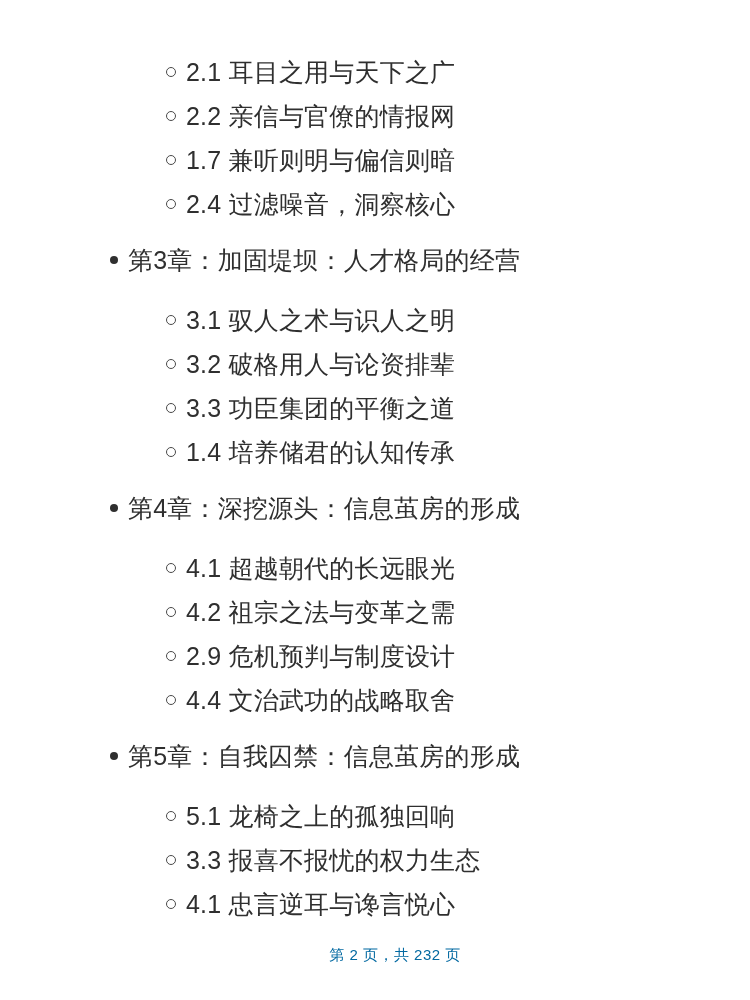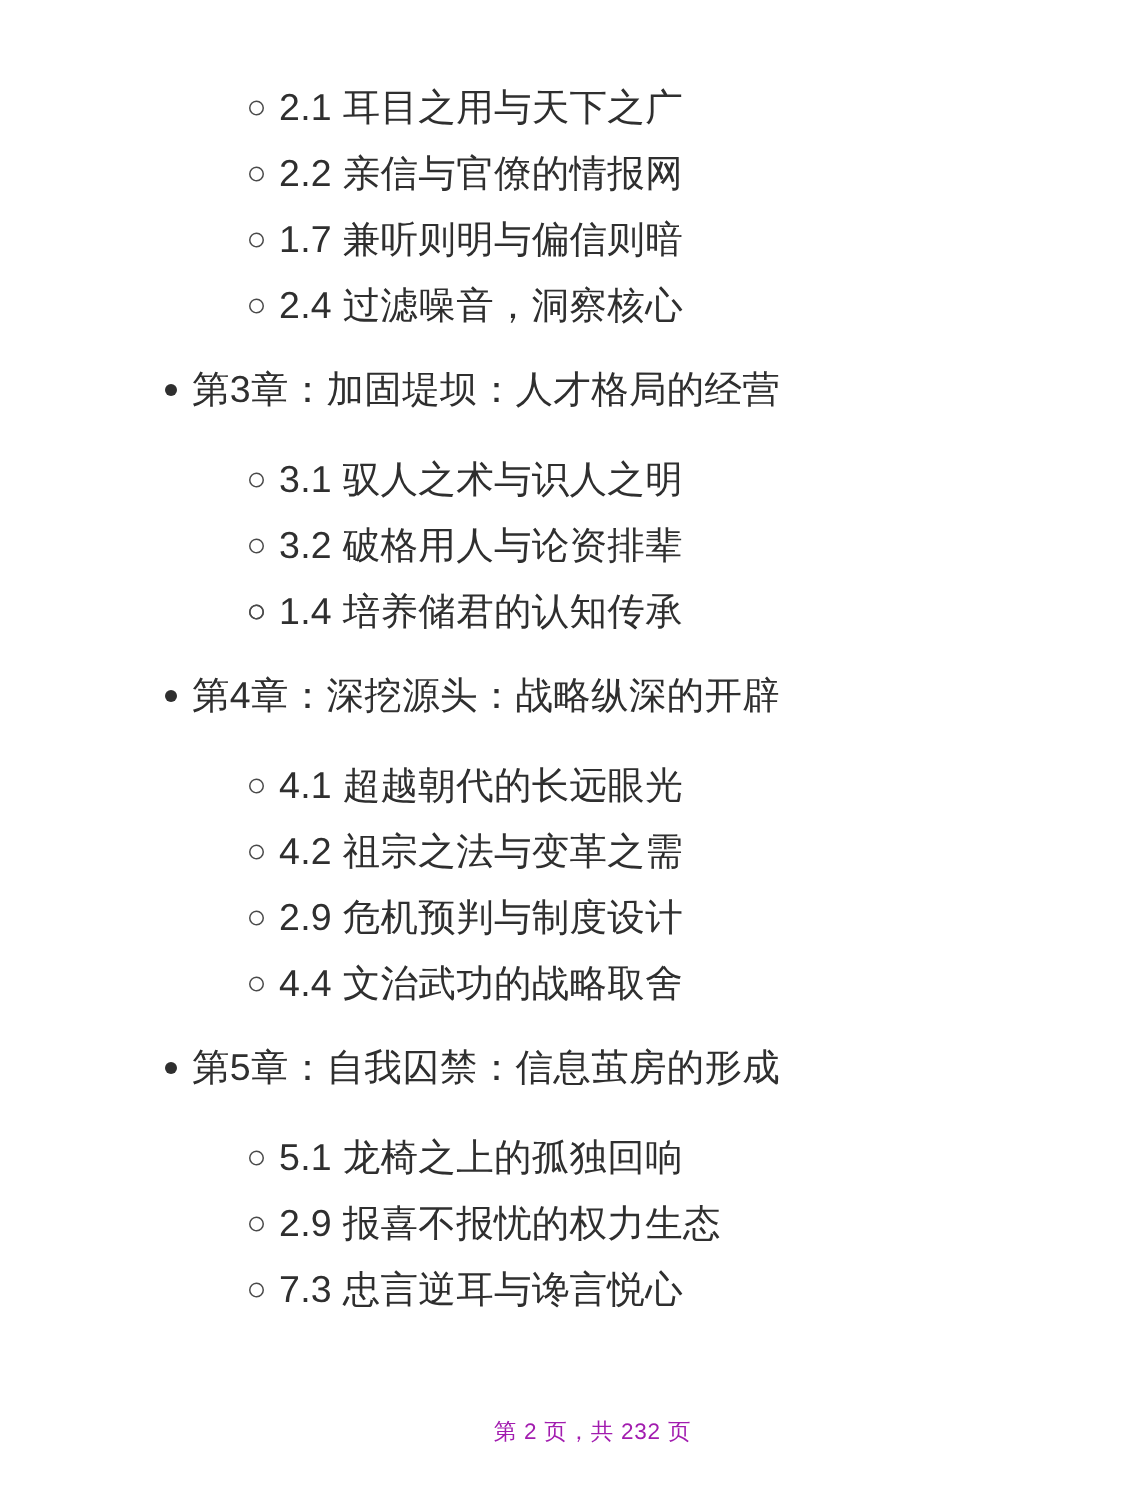--- a/index.html
+++ b/index.html
@@ -43,56 +43,56 @@
     border: 1.6px solid #4a4a4a;
     background: transparent;
   }
   .footer {
     position: absolute;
     left: 0; right: 0;
     top: 944px;
     text-align: center;
     font-size: 15px;
     line-height: 22px;
-    color: #a21caf;
+    color: #0369a1;
     letter-spacing: 0.5px;
     padding-left: 40px;
   }
 </style>
 </head>
 <body>
 
 <div class="page">
   <div class="toc" id="toc-host">
       <ul class="sub-list orphan">
         <li class="sub"><span class="marker circle"></span><span class="txt">2.1 耳目之用与天下之广</span></li>
         <li class="sub"><span class="marker circle"></span><span class="txt">2.2 亲信与官僚的情报网</span></li>
         <li class="sub"><span class="marker circle"></span><span class="txt">1.7 兼听则明与偏信则暗</span></li>
         <li class="sub"><span class="marker circle"></span><span class="txt">2.4 过滤噪音，洞察核心</span></li>
       </ul>
       <ul class="chapter-list">
         <li class="chapter"><span class="marker disc"></span><span class="txt">第3章：加固堤坝：人才格局的经营</span><ul class="sub-list">
             <li class="sub"><span class="marker circle"></span><span class="txt">3.1 驭人之术与识人之明</span></li>
             <li class="sub"><span class="marker circle"></span><span class="txt">3.2 破格用人与论资排辈</span></li>
-            <li class="sub"><span class="marker circle"></span></li>
+            <li class="sub"><span class="marker circle"></span><span class="txt">3.3 功臣集团的平衡之道</span></li>
             <li class="sub"><span class="marker circle"></span><span class="txt">1.4 培养储君的认知传承</span></li>
           </ul></li>
       </ul>
       <ul class="chapter-list">
-        <li class="chapter"><span class="marker disc"></span><span class="txt">第4章：深挖源头：战略纵深的开辟</span><ul class="sub-list">
+        <li class="chapter"><span class="marker disc"></span><span class="txt">第4章：深挖源头：信息茧房的形成</span><ul class="sub-list">
             <li class="sub"><span class="marker circle"></span><span class="txt">4.1 超越朝代的长远眼光</span></li>
             <li class="sub"><span class="marker circle"></span><span class="txt">4.2 祖宗之法与变革之需</span></li>
             <li class="sub"><span class="marker circle"></span><span class="txt">2.9 危机预判与制度设计</span></li>
             <li class="sub"><span class="marker circle"></span><span class="txt">4.4 文治武功的战略取舍</span></li>
           </ul></li>
       </ul>
       <ul class="chapter-list">
         <li class="chapter"><span class="marker disc"></span><span class="txt">第5章：自我囚禁：信息茧房的形成</span><ul class="sub-list">
             <li class="sub"><span class="marker circle"></span><span class="txt">5.1 龙椅之上的孤独回响</span></li>
-            <li class="sub"><span class="marker circle"></span><span class="txt">2.9 报喜不报忧的权力生态</span></li>
-            <li class="sub"><span class="marker circle"></span><span class="txt">7.3 忠言逆耳与谗言悦心</span></li>
+            <li class="sub"><span class="marker circle"></span><span class="txt">3.3 报喜不报忧的权力生态</span></li>
+            <li class="sub"><span class="marker circle"></span><span class="txt">4.1 忠言逆耳与谗言悦心</span></li>
           </ul></li>
       </ul>
     </div>
   <div class="footer">
     <span>第 2 页，共 232 页</span>
   </div>
 </div>
 
 </body></html>

